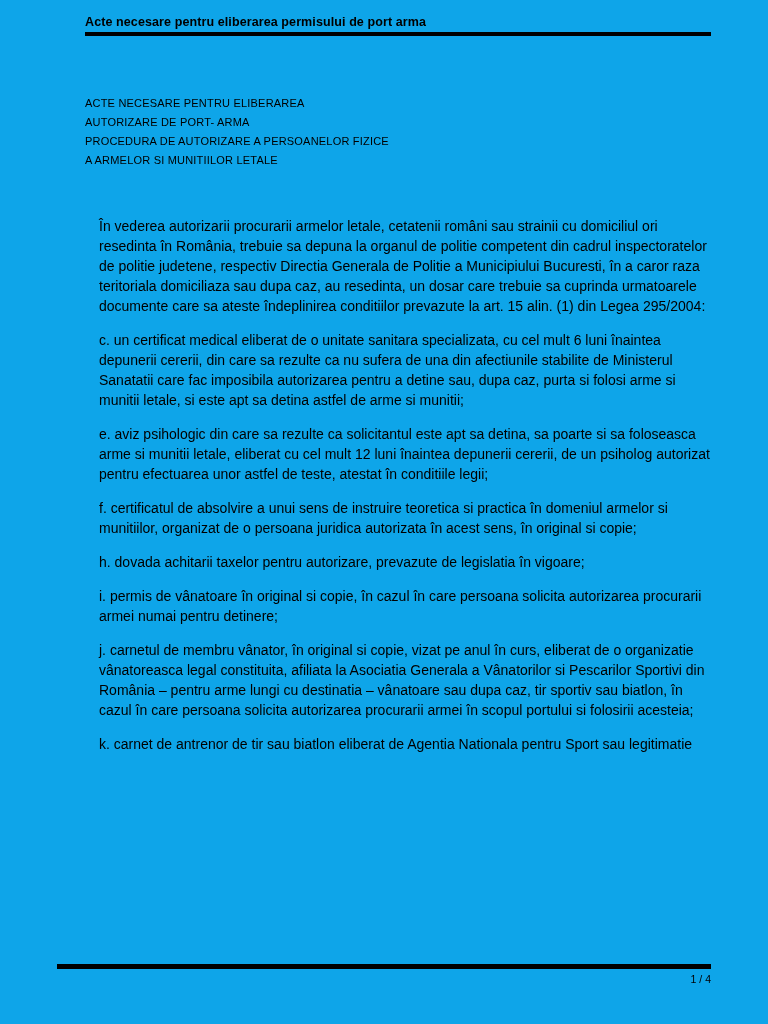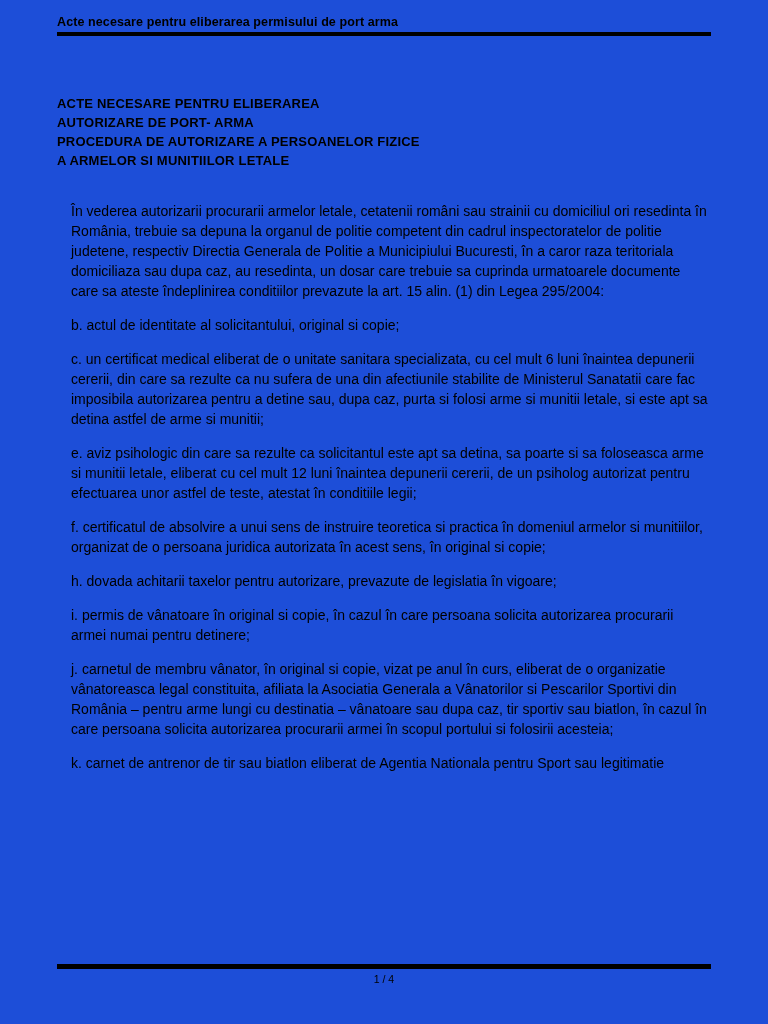--- a/index.html
+++ b/index.html
@@ -8,21 +8,22 @@
     width: 768px;
     height: 1024px;
     position: relative;
     font-family: "Liberation Sans", sans-serif;
     color: #000000;
     overflow: hidden;
   }
   .page {
     position: absolute;
     inset: 0;
-    background: #1d4ed8;
+    background: #0ea5e9;
+    padding-left: 28px;
   }
   .margins {
     margin-left: 57px;
     margin-right: 57px;
   }
   .header {
     padding-top: 15px;
   }
   .header-title {
     font-size: 12.5px;
@@ -31,25 +32,25 @@
     margin-bottom: 3px;
   }
   .header-rule {
     height: 4px;
     background: #000000;
   }
   .content {
     padding-top: 58px;
   }
   .doc-title {
-    font-size: 13px;
-    font-weight: bold;
+    font-size: 11px;
+    font-weight: normal;
     line-height: 19px;
     letter-spacing: 0.2px;
-    margin-bottom: 31px;
+    margin-bottom: 46px;
   }
   .para {
     font-size: 14px;
     line-height: 20px;
     margin-bottom: 14px;
     text-align: left;
     max-width: 655px;
     margin-left: 14px;
   }
   .footer {
@@ -57,21 +58,21 @@
     left: 57px;
     right: 57px;
     top: 964px;
   }
   .footer-rule {
     height: 5px;
     background: #000000;
   }
   .page-number {
     font-size: 10.5px;
-    text-align: center;
+    text-align: right;
     margin-top: 4px;
     color: #000000;
   }
 </style>
 </head>
 <body>
 
 <div class="page">
 
   <div class="header margins">
@@ -82,21 +83,20 @@
   <div class="content margins">
 
     <h1 class="doc-title">
       <div>ACTE NECESARE PENTRU ELIBERAREA</div>
       <div>AUTORIZARE DE PORT- ARMA</div>
       <div>PROCEDURA DE AUTORIZARE A PERSOANELOR FIZICE</div>
       <div>A ARMELOR SI MUNITIILOR LETALE</div>
     </h1>
 
     <p class="para">În vederea autorizarii procurarii armelor letale, cetatenii români sau strainii cu domiciliul ori resedinta în România, trebuie sa depuna la organul de politie competent din cadrul inspectoratelor de politie judetene, respectiv Directia Generala de Politie a Municipiului Bucuresti, în a caror raza teritoriala domiciliaza sau dupa caz, au resedinta, un dosar care trebuie sa cuprinda urmatoarele documente care sa ateste îndeplinirea conditiilor prevazute la art. 15 alin. (1) din Legea 295/2004:</p>
-    <p class="para">b. actul de identitate al solicitantului, original si copie;</p>
     <p class="para">c. un certificat medical eliberat de o unitate sanitara specializata, cu cel mult 6 luni înaintea depunerii cererii, din care sa rezulte ca nu sufera de una din afectiunile stabilite de Ministerul Sanatatii care fac imposibila autorizarea pentru a detine sau, dupa caz, purta si folosi arme si munitii letale, si este apt sa detina astfel de arme si munitii;</p>
     <p class="para">e. aviz psihologic din care sa rezulte ca solicitantul este apt sa detina, sa poarte si sa foloseasca arme si munitii letale, eliberat cu cel mult 12 luni înaintea depunerii cererii, de un psiholog autorizat pentru efectuarea unor astfel de teste, atestat în conditiile legii;</p>
     <p class="para">f. certificatul de absolvire a unui sens de instruire teoretica si practica în domeniul armelor si munitiilor, organizat de o persoana juridica autorizata în acest sens, în original si copie;</p>
     <p class="para">h. dovada achitarii taxelor pentru autorizare, prevazute de legislatia în vigoare;</p>
     <p class="para">i. permis de vânatoare în original si copie, în cazul în care persoana solicita autorizarea procurarii armei numai pentru detinere;</p>
     <p class="para">j. carnetul de membru vânator, în original si copie, vizat pe anul în curs, eliberat de o organizatie vânatoreasca legal constituita, afiliata la Asociatia Generala a Vânatorilor si Pescarilor Sportivi din România – pentru arme lungi cu destinatia – vânatoare sau dupa caz, tir sportiv sau biatlon, în cazul în care persoana solicita autorizarea procurarii armei în scopul portului si folosirii acesteia;</p>
     <p class="para">k. carnet de antrenor de tir sau biatlon eliberat de Agentia Nationala pentru Sport sau legitimatie</p>
 
   </div>
 

